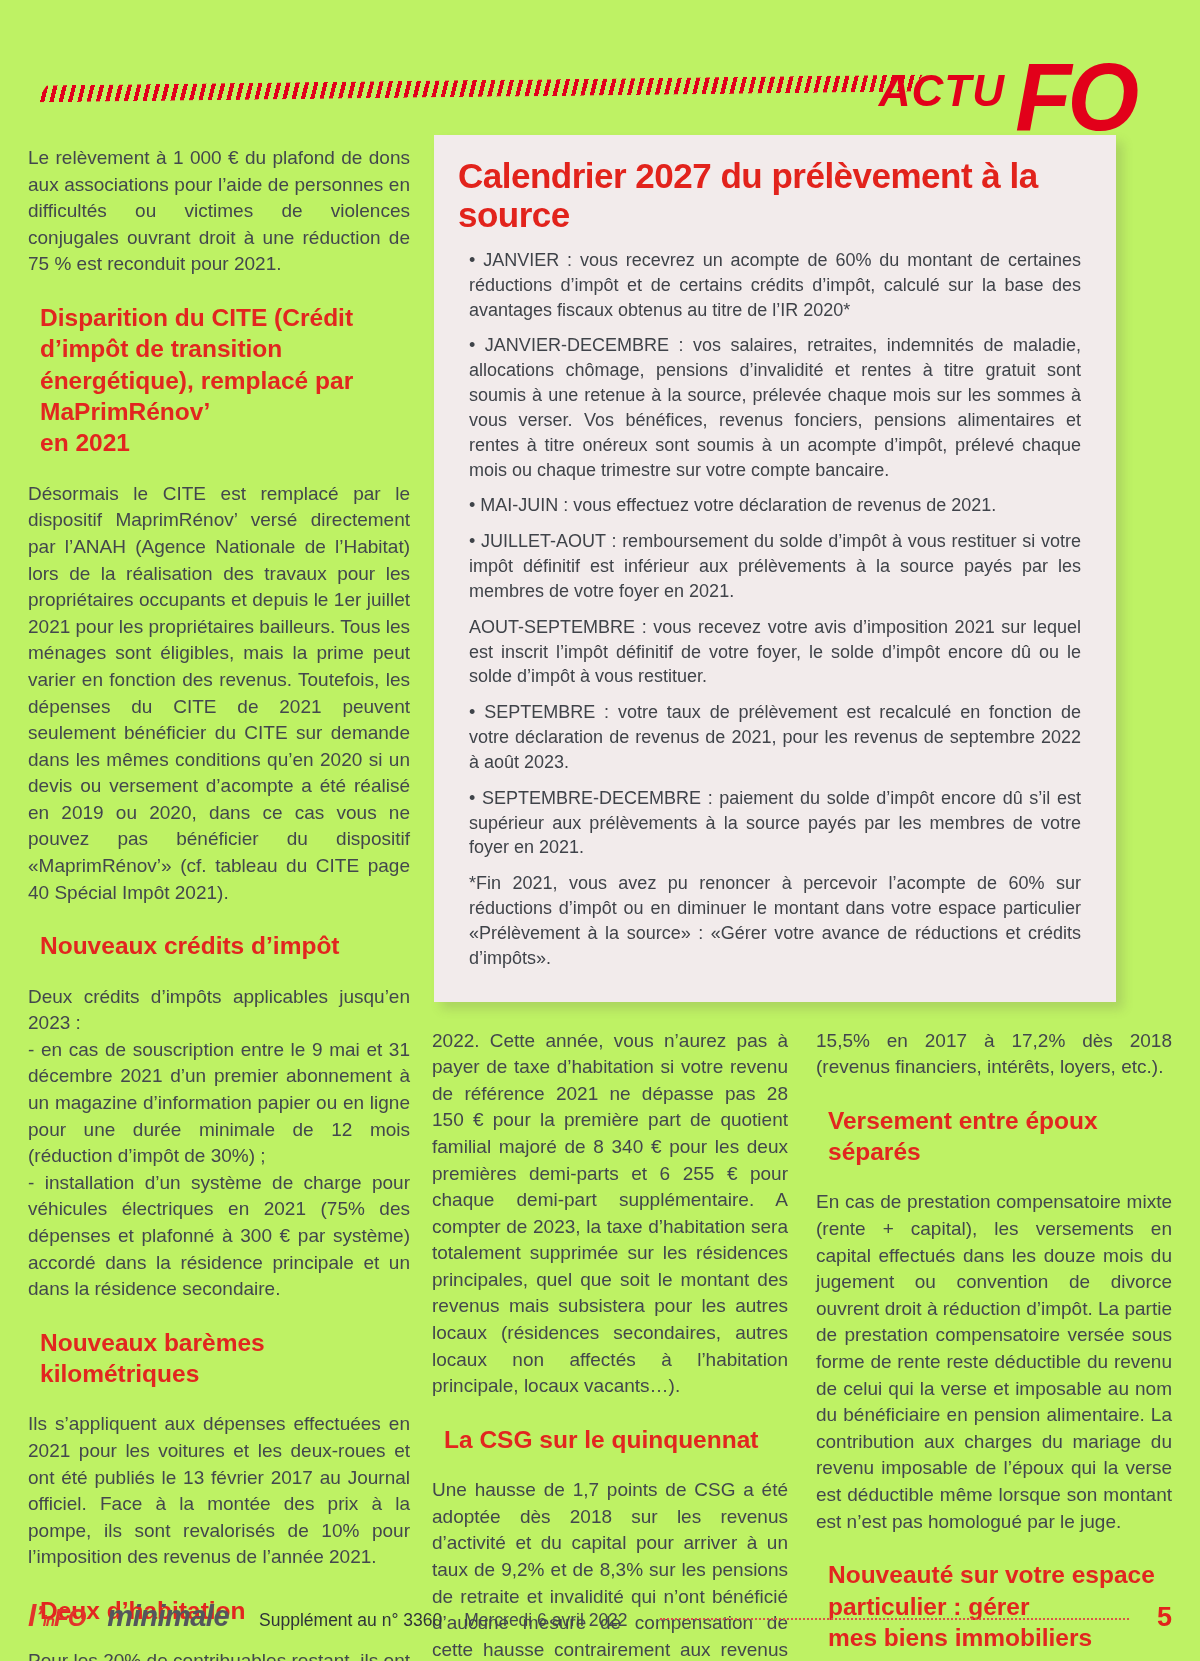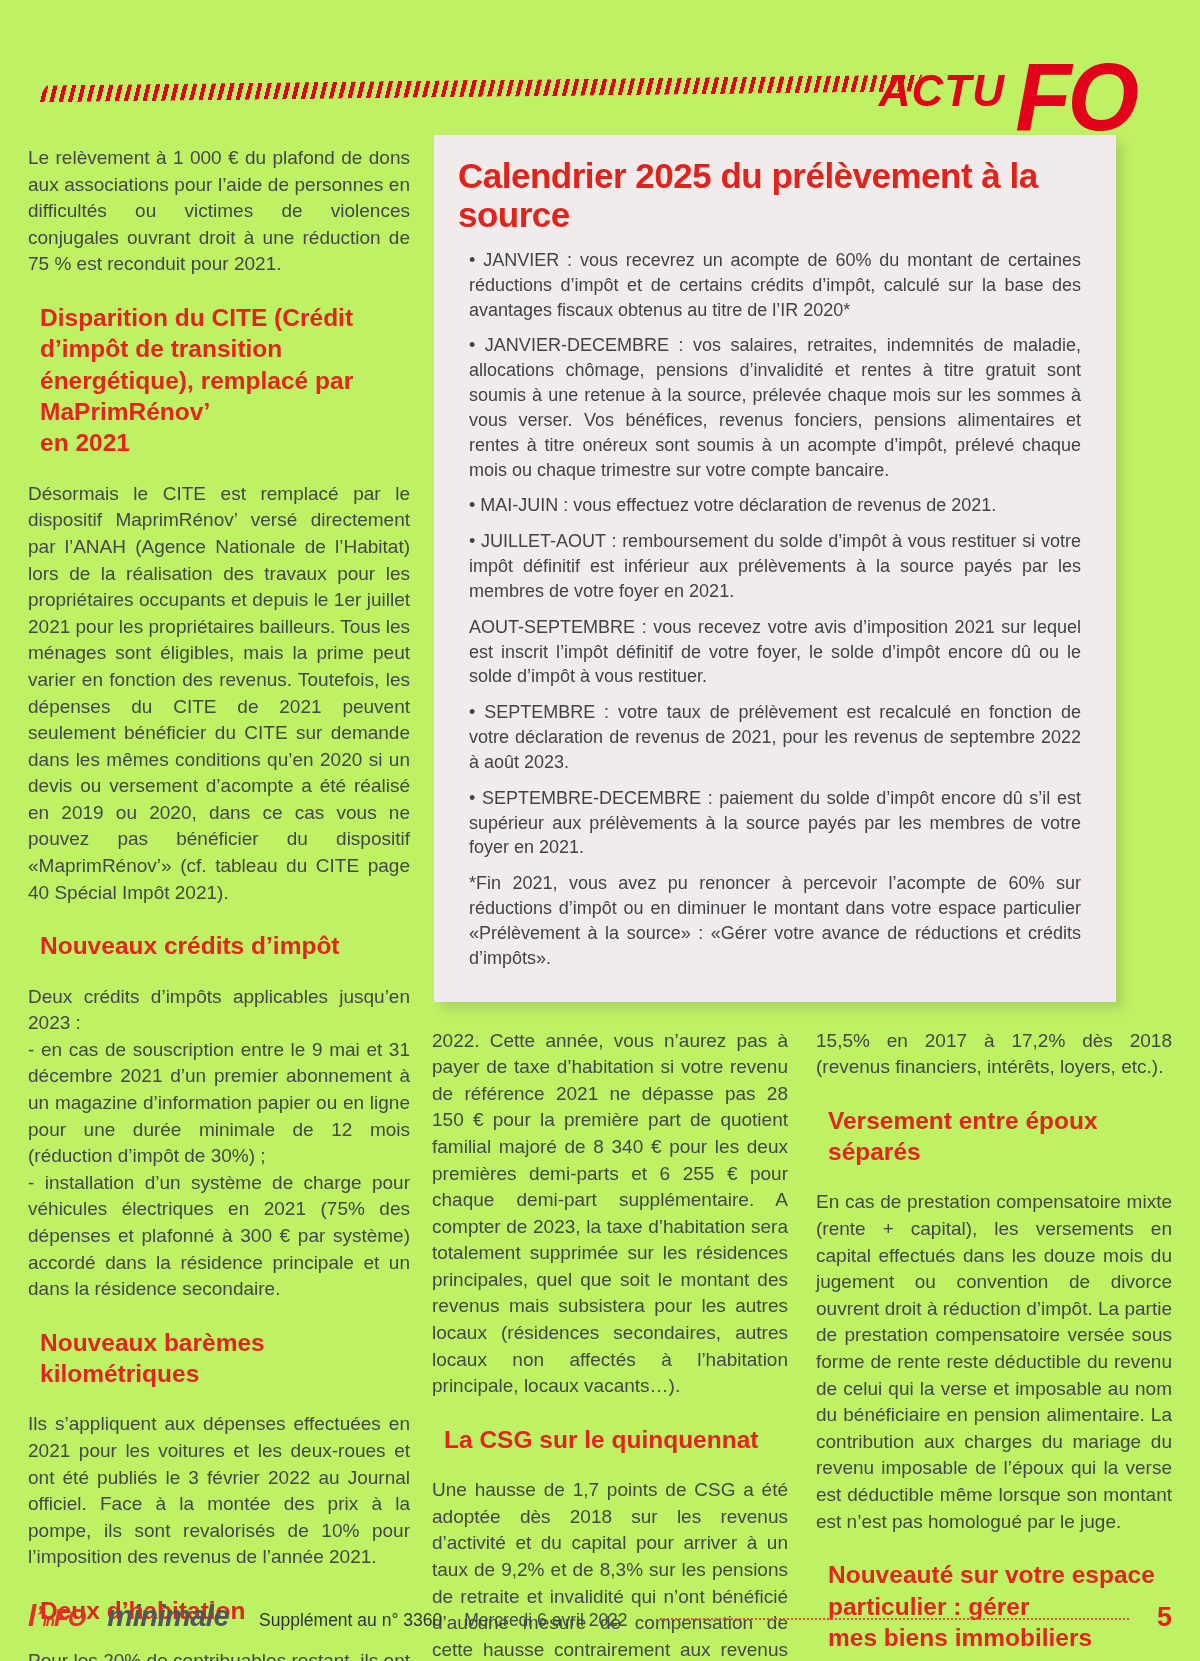--- a/index.html
+++ b/index.html
@@ -107,30 +107,30 @@
         <h2 class="sec">Disparition du CITE (Crédit d’impôt de transition énergétique), remplacé par MaPrimRénov’
 en 2021</h2>
         <p class="body">Désormais le CITE est remplacé par le dispositif MaprimRénov’ versé directement par l’ANAH (Agence Nationale de l’Habitat) lors de la réalisation des travaux pour les propriétaires occupants et depuis le 1er juillet 2021 pour les propriétaires bailleurs. Tous les ménages sont éligibles, mais la prime peut varier en fonction des revenus. Toutefois, les dépenses du CITE de 2021 peuvent seulement bénéficier du CITE sur demande dans les mêmes conditions qu’en 2020 si un devis ou versement d’acompte a été réalisé en 2019 ou 2020, dans ce cas vous ne pouvez pas bénéficier du dispositif «MaprimRénov’» (cf. tableau du CITE page 40 Spécial Impôt 2021).</p>
 
         <h2 class="sec">Nouveaux crédits d’impôt</h2>
         <p class="body tight">Deux crédits d’impôts applicables jusqu’en 2023 :</p>
         <p class="body tight">- en cas de souscription entre le 9 mai et 31 décembre 2021 d’un premier abonnement à un magazine d’information papier ou en ligne pour une durée minimale de 12 mois (réduction d’impôt de 30%) ;</p>
         <p class="body tight-last">- installation d’un système de charge pour véhicules électriques en 2021 (75% des dépenses et plafonné à 300 € par système) accordé dans la résidence principale et un dans la résidence secondaire.</p>
 
         <h2 class="sec">Nouveaux barèmes kilométriques</h2>
-        <p class="body">Ils s’appliquent aux dépenses effectuées en 2021 pour les voitures et les deux-roues et ont été publiés le 3 février 2022 au Journal officiel. Face à la montée des prix à la pompe, ils sont revalorisés de 10% pour l’imposition des revenus de l’année 2021.</p>
+        <p class="body">Ils s’appliquent aux dépenses effectuées en 2021 pour les voitures et les deux-roues et ont été publiés le 13 février 2017 au Journal officiel. Face à la montée des prix à la pompe, ils sont revalorisés de 10% pour l’imposition des revenus de l’année 2021.</p>
 
         <h2 class="sec">Deux d’habitation</h2>
         <p class="body">Pour les 20% de contribuables restant, ils ont été exonérés de la taxe à hauteur de 30% en 2021 et le seront à hauteur de 65% en</p>
       </div>
 
       <div class="right-area">
 
         <section class="cal-box">
-          <h1 class="cal-title">Calendrier 2025 du prélèvement à la source</h1>
+          <h1 class="cal-title">Calendrier 2027 du prélèvement à la source</h1>
           <p>• JANVIER : vous recevrez un acompte de 60% du montant de certaines réductions d’impôt et de certains crédits d’impôt, calculé sur la base des avantages fiscaux obtenus au titre de l’IR 2020*</p>
           <p>• JANVIER-DECEMBRE : vos salaires, retraites, indemnités de maladie, allocations chômage, pensions d’invalidité et rentes à titre gratuit sont soumis à une retenue à la source, prélevée chaque mois sur les sommes à vous verser. Vos bénéfices, revenus fonciers, pensions alimentaires et rentes à titre onéreux sont soumis à un acompte d’impôt, prélevé chaque mois ou chaque trimestre sur votre compte bancaire.</p>
           <p>• MAI-JUIN : vous effectuez votre déclaration de revenus de 2021.</p>
           <p>• JUILLET-AOUT : remboursement du solde d’impôt à vous restituer si votre impôt définitif est inférieur aux prélèvements à la source payés par les membres de votre foyer en 2021.</p>
           <p>AOUT-SEPTEMBRE : vous recevez votre avis d’imposition 2021 sur lequel est inscrit l’impôt définitif de votre foyer, le solde d’impôt encore dû ou le solde d’impôt à vous restituer.</p>
           <p>• SEPTEMBRE : votre taux de prélèvement est recalculé en fonction de votre déclaration de revenus de 2021, pour les revenus de septembre 2022 à août 2023.</p>
           <p>• SEPTEMBRE-DECEMBRE : paiement du solde d’impôt encore dû s’il est supérieur aux prélèvements à la source payés par les membres de votre foyer en 2021.</p>
           <p>*Fin 2021, vous avez pu renoncer à percevoir l’acompte de 60% sur réductions d’impôt ou en diminuer le montant dans votre espace particulier «Prélèvement à la source» : «Gérer votre avance de réductions et crédits d’impôts».</p>
         </section>
 

